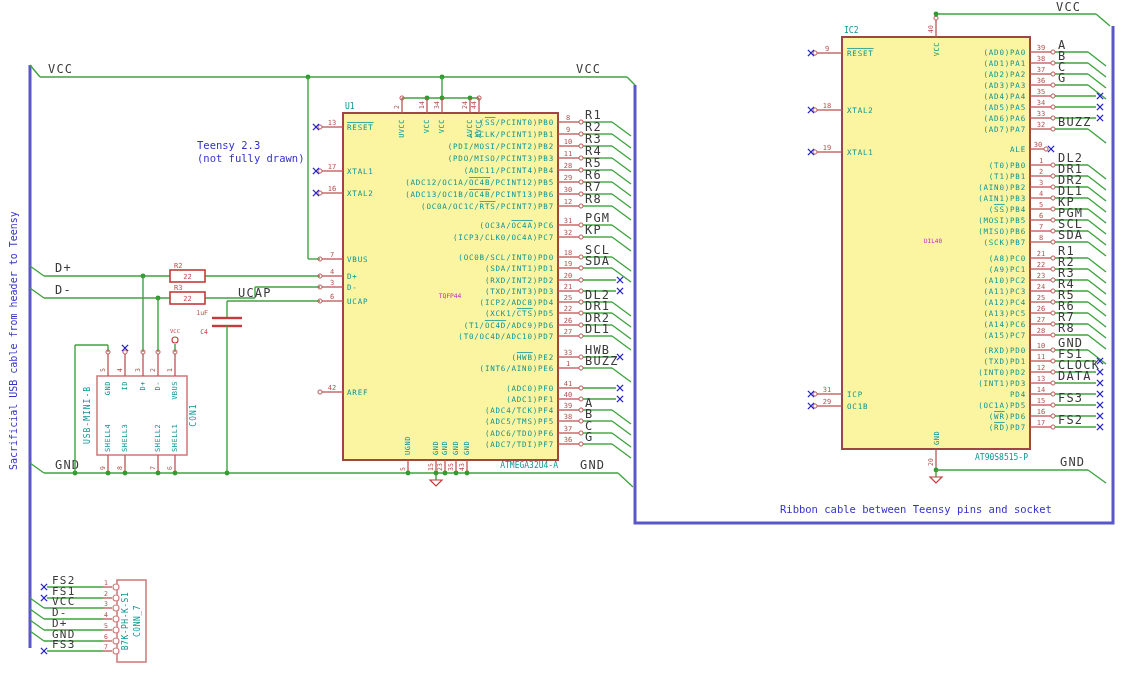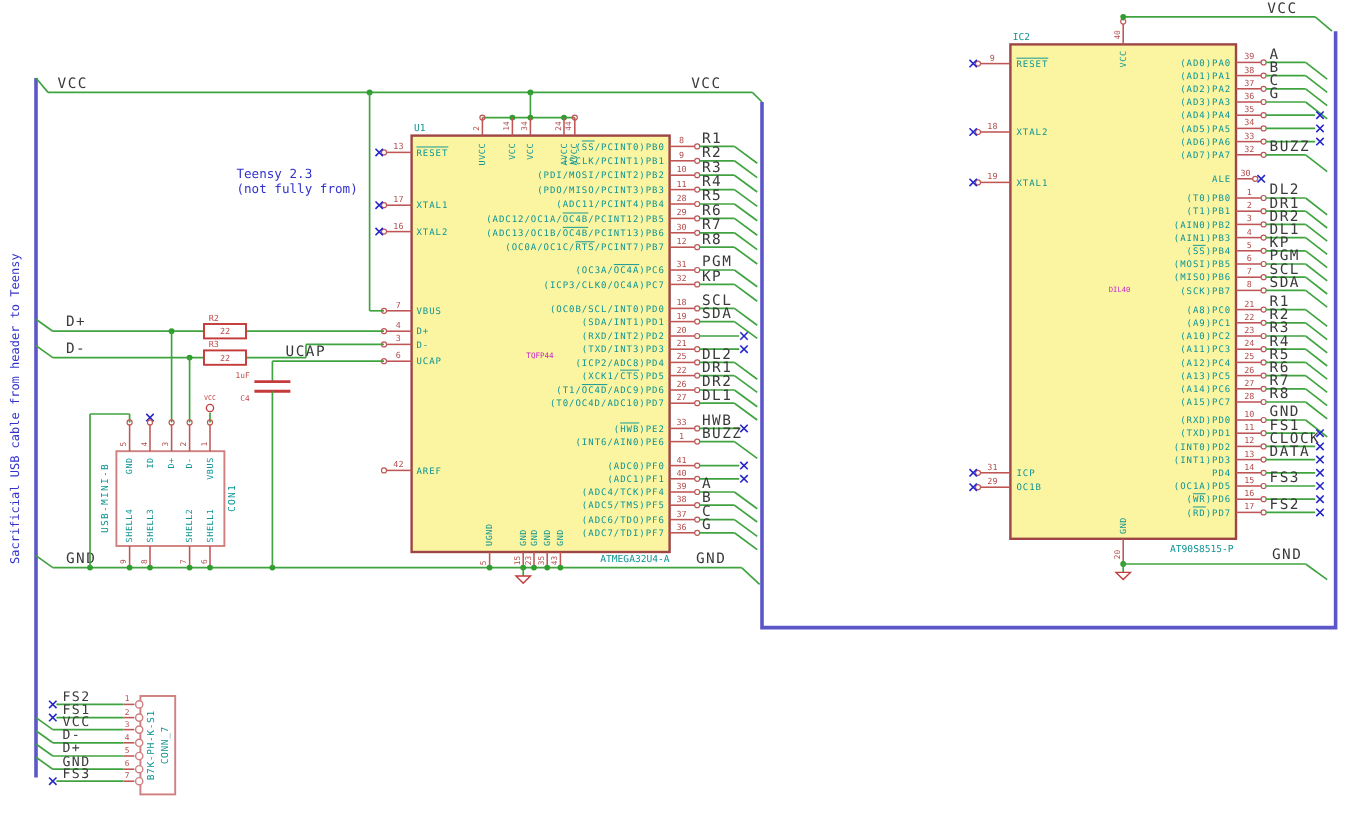--- a/index.html
+++ b/index.html
@@ -745,15 +745,16 @@
         <line x1="47" y1="651" x2="103" y2="651" stroke="#3fa33f" stroke-width="1.4"></line>
         <text x="52" y="648" font-size="11" fill="#3a3a3a" text-anchor="start" letter-spacing="1.2">FS3</text>
         <line x1="103" y1="651" x2="112" y2="651" stroke="#bf5656" stroke-width="1.3"></line>
         <text x="106" y="648.5" font-size="6.5" fill="#b34d4d" text-anchor="middle" letter-spacing="0">7</text>
         <circle cx="116" cy="651" r="3" fill="#ffffff" stroke="#d08080" stroke-width="1.2"></circle>
       </g>
     </svg>
   <div class="note" id="usb-note">Sacrificial USB cable from header to Teensy</div>
   <div class="note" id="teensy-note">
     <div>Teensy 2.3</div>
-    <div>(not fully from)</div>
+    <div>(not fully drawn)</div>
   </div>
+  <div class="note" id="ribbon-note">Ribbon cable between Teensy pins and socket</div>
 </div>
 
 </body></html>

